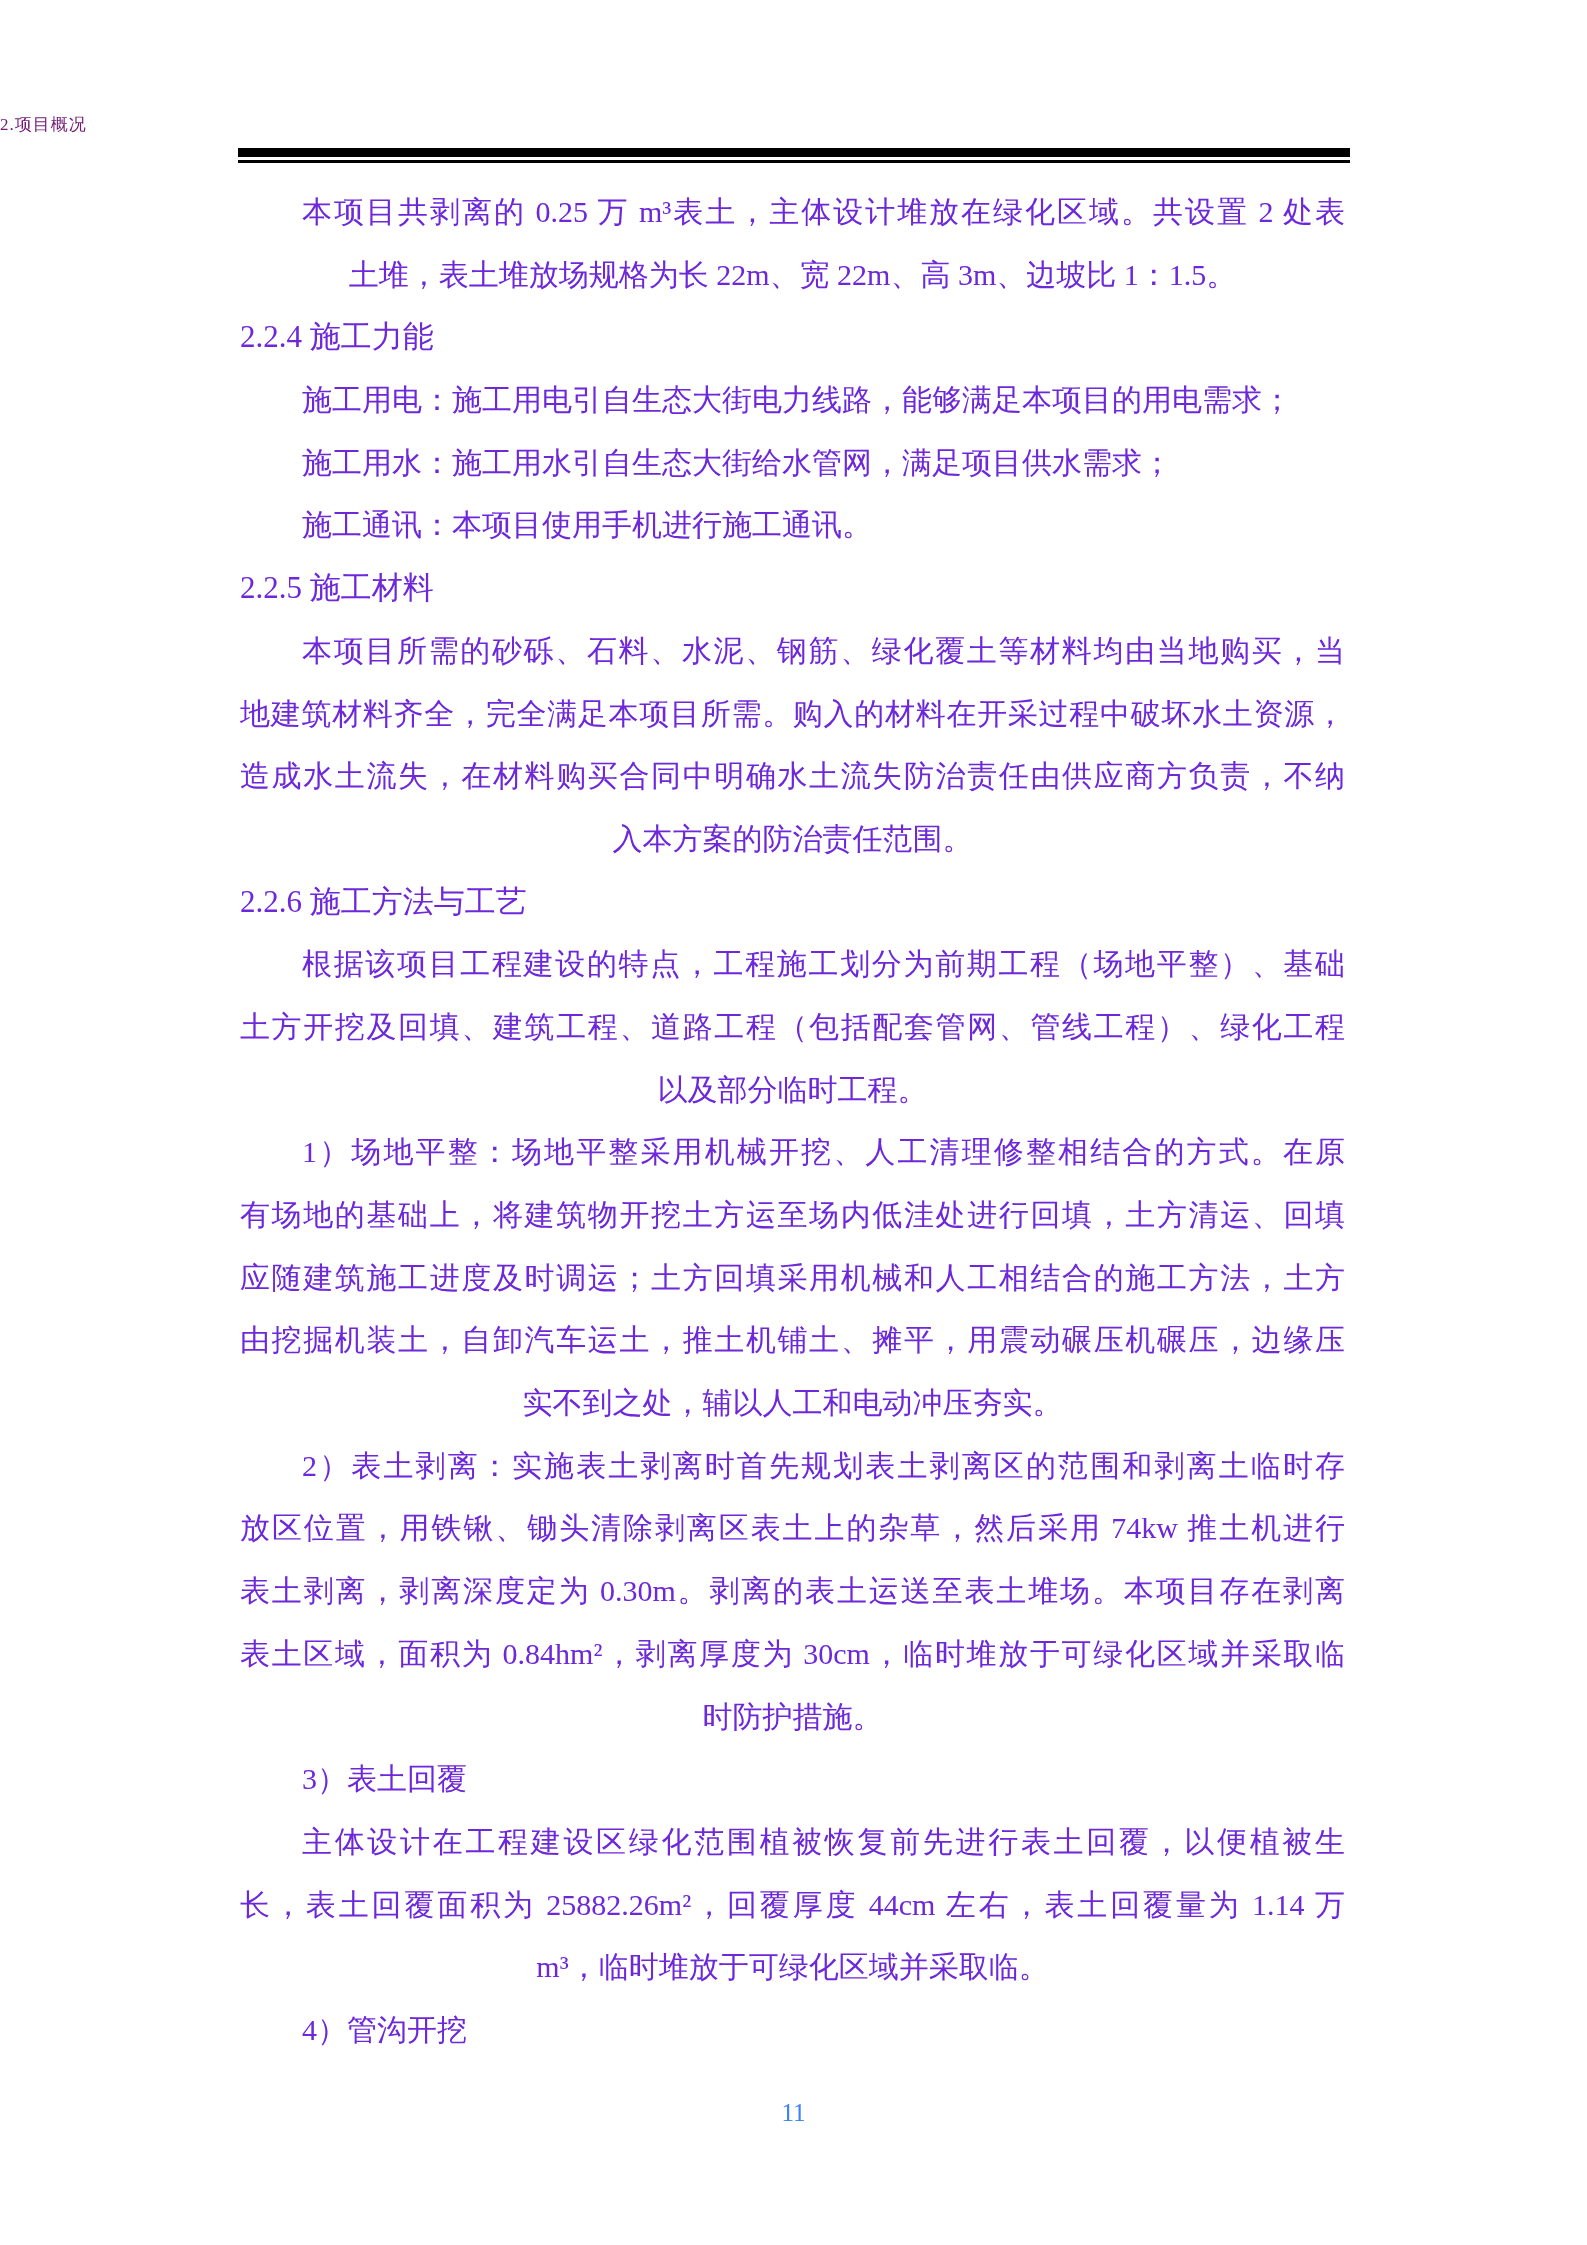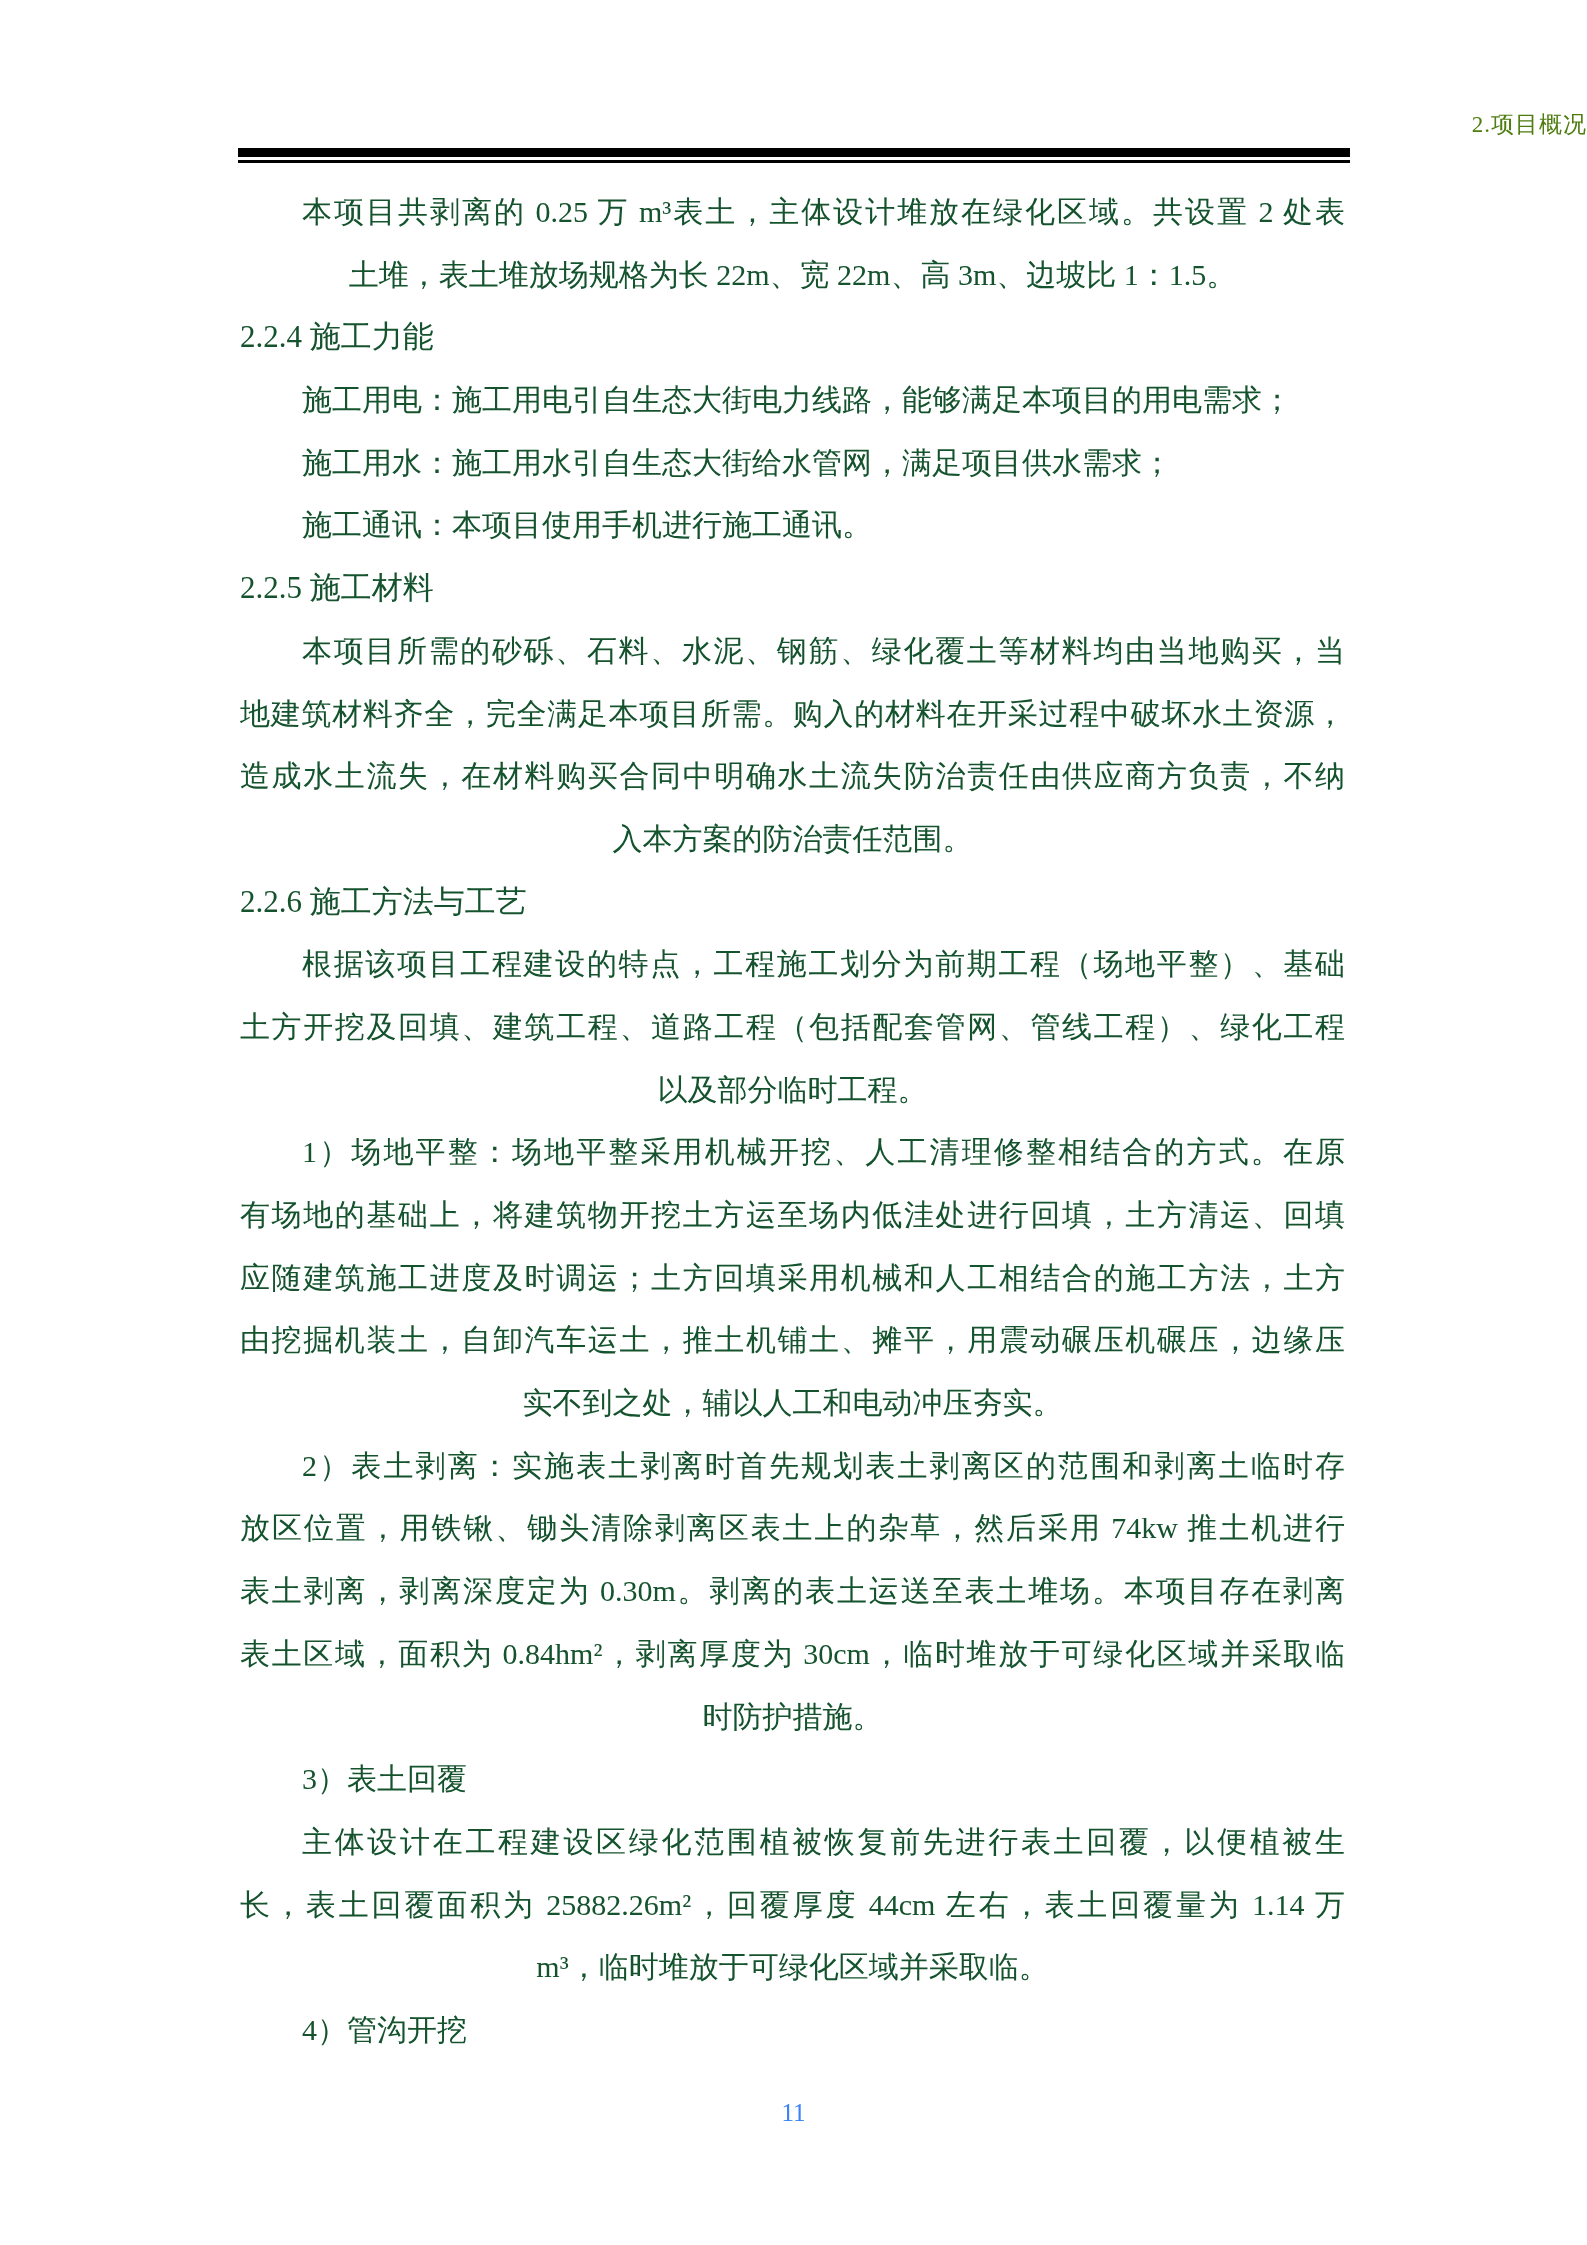--- a/index.html
+++ b/index.html
@@ -18,25 +18,25 @@
   .page {
     position: absolute;
     inset: 0;
     background: #ffffff;
   }
   .page-header-title {
     position: absolute;
     top: 108px;
     left: 0;
     width: 100%;
-    text-align: right;
-    font-size: 23px;
+    text-align: left;
+    font-size: 17px;
     line-height: 34px;
     letter-spacing: 1px;
-    color: #4d7c0f;
+    color: #701a75;
   }
   .header-rule-thick {
     position: absolute;
     top: 148px;
     left: 238px;
     width: 1112px;
     height: 9px;
     background: #000000;
   }
   .header-rule-thin {
@@ -51,21 +51,21 @@
     position: absolute;
     top: 181px;
     left: 240px;
     width: 1105px;
   }
   .line {
     height: 62.7px;
     line-height: 62.7px;
     font-size: 30px;
     white-space: nowrap;
-    color: #14532d;
+    color: #6d28d9;
   }
   
   .p-first, .p-mid {
     white-space: normal;
     text-align: justify;
     text-align-last: justify;
     text-justify: inter-character;
   }
   .p-first { text-indent: 62px; }
   .p-end   { text-align: center; font-family: Liberation Serif, serif; }

